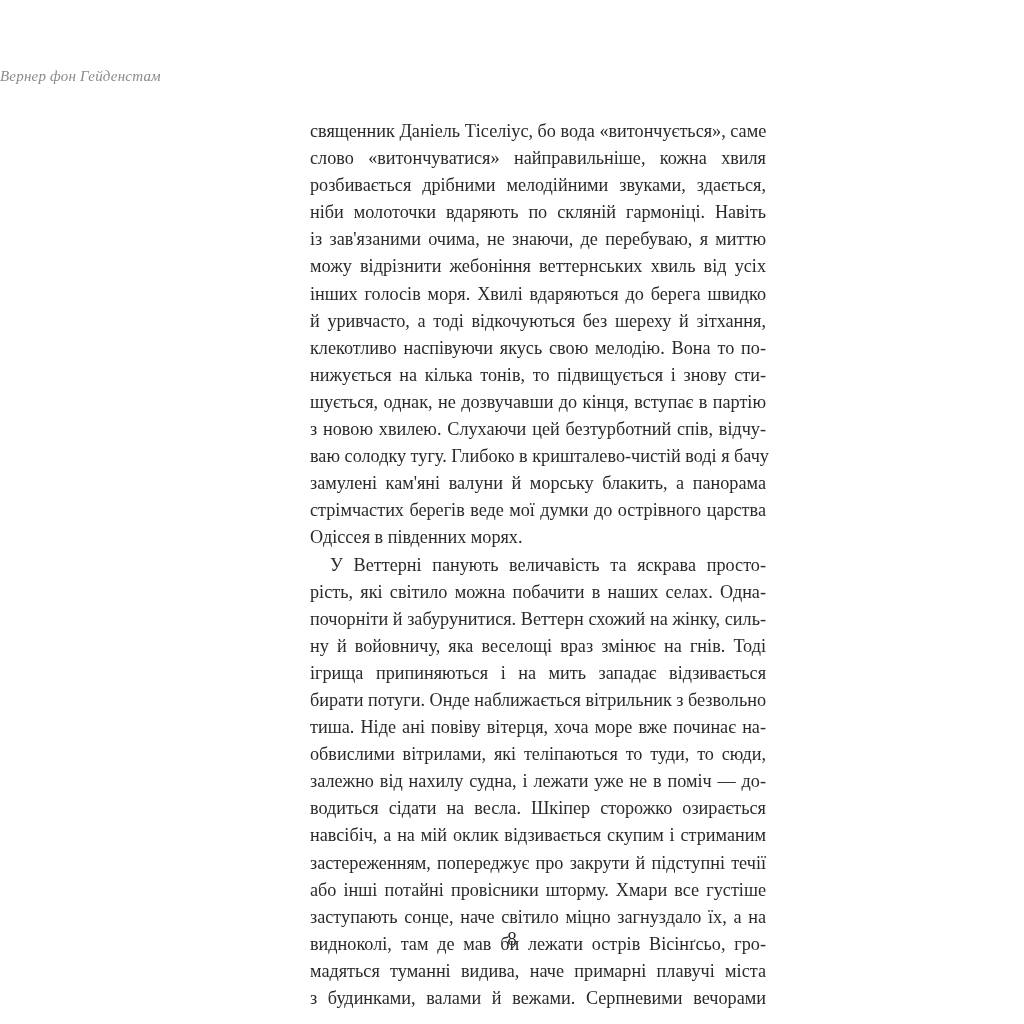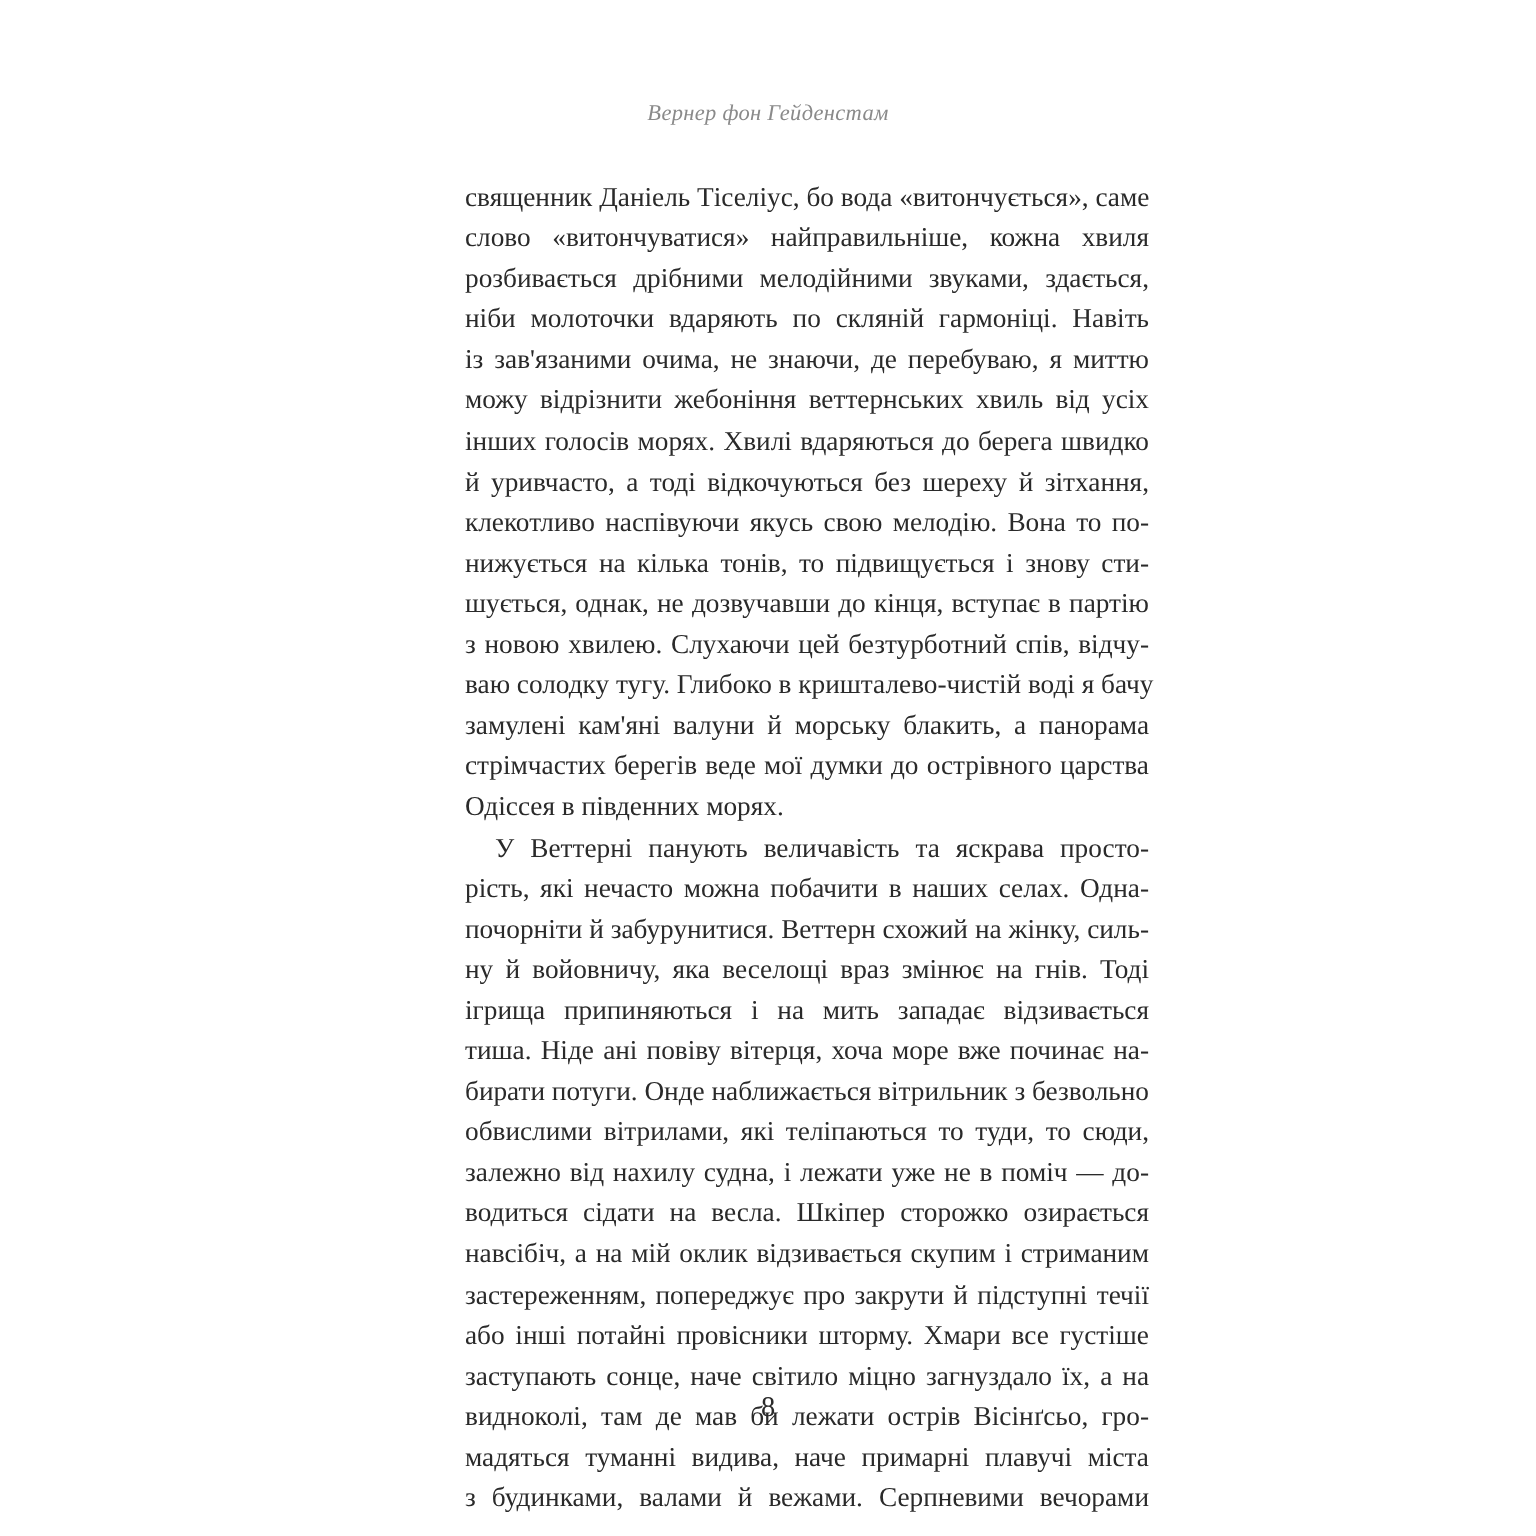--- a/index.html
+++ b/index.html
@@ -17,21 +17,20 @@
       position: absolute;
       left: 0; top: 0;
       width: 1024px; height: 1024px;
       background: #ffffff;
     }
     .running-head {
       position: absolute;
       top: 68px;
       left: 0;
       width: 1024px;
-      text-align: center;
       font-family: "Liberation Serif", "DejaVu Serif", serif;
       font-style: italic;
       font-size: 15px;
       color: #8a8a8a;
       letter-spacing: 0.2px;
     }
     .text-block {
       position: absolute;
       top: 118px;
       left: 310px;
@@ -71,37 +70,37 @@
 <div class="page">
   <div class="running-head">Вернер фон Гейденстам</div>
 
   <div class="text-block">
     <span class="line">священник Даніель Тіселіус, бо вода «витончується», саме</span>
     <span class="line">слово «витончуватися» найправильніше, кожна хвиля</span>
     <span class="line">розбивається дрібними мелодійними звуками, здається,</span>
     <span class="line">ніби молоточки вдаряють по скляній гармоніці. Навіть</span>
     <span class="line">із зав'язаними очима, не знаючи, де перебуваю, я миттю</span>
     <span class="line">можу відрізнити жебоніння веттернських хвиль від усіх</span>
-    <span class="line">інших голосів морях. Хвилі вдаряються до берега швидко</span>
+    <span class="line">інших голосів моря. Хвилі вдаряються до берега швидко</span>
     <span class="line">й уривчасто, а тоді відкочуються без шереху й зітхання,</span>
     <span class="line">клекотливо наспівуючи якусь свою мелодію. Вона то по-</span>
     <span class="line">нижується на кілька тонів, то підвищується і знову сти-</span>
     <span class="line">шується, однак, не дозвучавши до кінця, вступає в партію</span>
     <span class="line">з новою хвилею. Слухаючи цей безтурботний спів, відчу-</span>
     <span class="line">ваю солодку тугу. Глибоко в кришталево-чистій воді я бачу</span>
     <span class="line">замулені кам'яні валуни й морську блакить, а панорама</span>
     <span class="line">стрімчастих берегів веде мої думки до острівного царства</span>
     <span class="line last">Одіссея в південних морях.</span>
     <span class="line indent">У Веттерні панують величавість та яскрава просто-</span>
-    <span class="line">рість, які нечасто можна побачити в наших селах. Одна-</span>
+    <span class="line">рість, які світило можна побачити в наших селах. Одна-</span>
     <span class="line">почорніти й забурунитися. Веттерн схожий на жінку, силь-</span>
     <span class="line">ну й войовничу, яка веселощі враз змінює на гнів. Тоді</span>
     <span class="line">ігрища припиняються і на мить западає відзивається</span>
+    <span class="line">бирати потуги. Онде наближається вітрильник з безвольно</span>
     <span class="line">тиша. Ніде ані повіву вітерця, хоча море вже починає на-</span>
-    <span class="line">бирати потуги. Онде наближається вітрильник з безвольно</span>
     <span class="line">обвислими вітрилами, які теліпаються то туди, то сюди,</span>
     <span class="line">залежно від нахилу судна, і лежати уже не в поміч — до-</span>
     <span class="line">водиться сідати на весла. Шкіпер сторожко озирається</span>
     <span class="line">навсібіч, а на мій оклик відзивається скупим і стриманим</span>
     <span class="line">застереженням, попереджує про закрути й підступні течії</span>
     <span class="line">або інші потайні провісники шторму. Хмари все густіше</span>
     <span class="line">заступають сонце, наче світило міцно загнуздало їх, а на</span>
     <span class="line">видноколі, там де мав би лежати острів Вісінґсьо, гро-</span>
     <span class="line">мадяться туманні видива, наче примарні плавучі міста</span>
     <span class="line">з будинками, валами й вежами. Серпневими вечорами</span>

